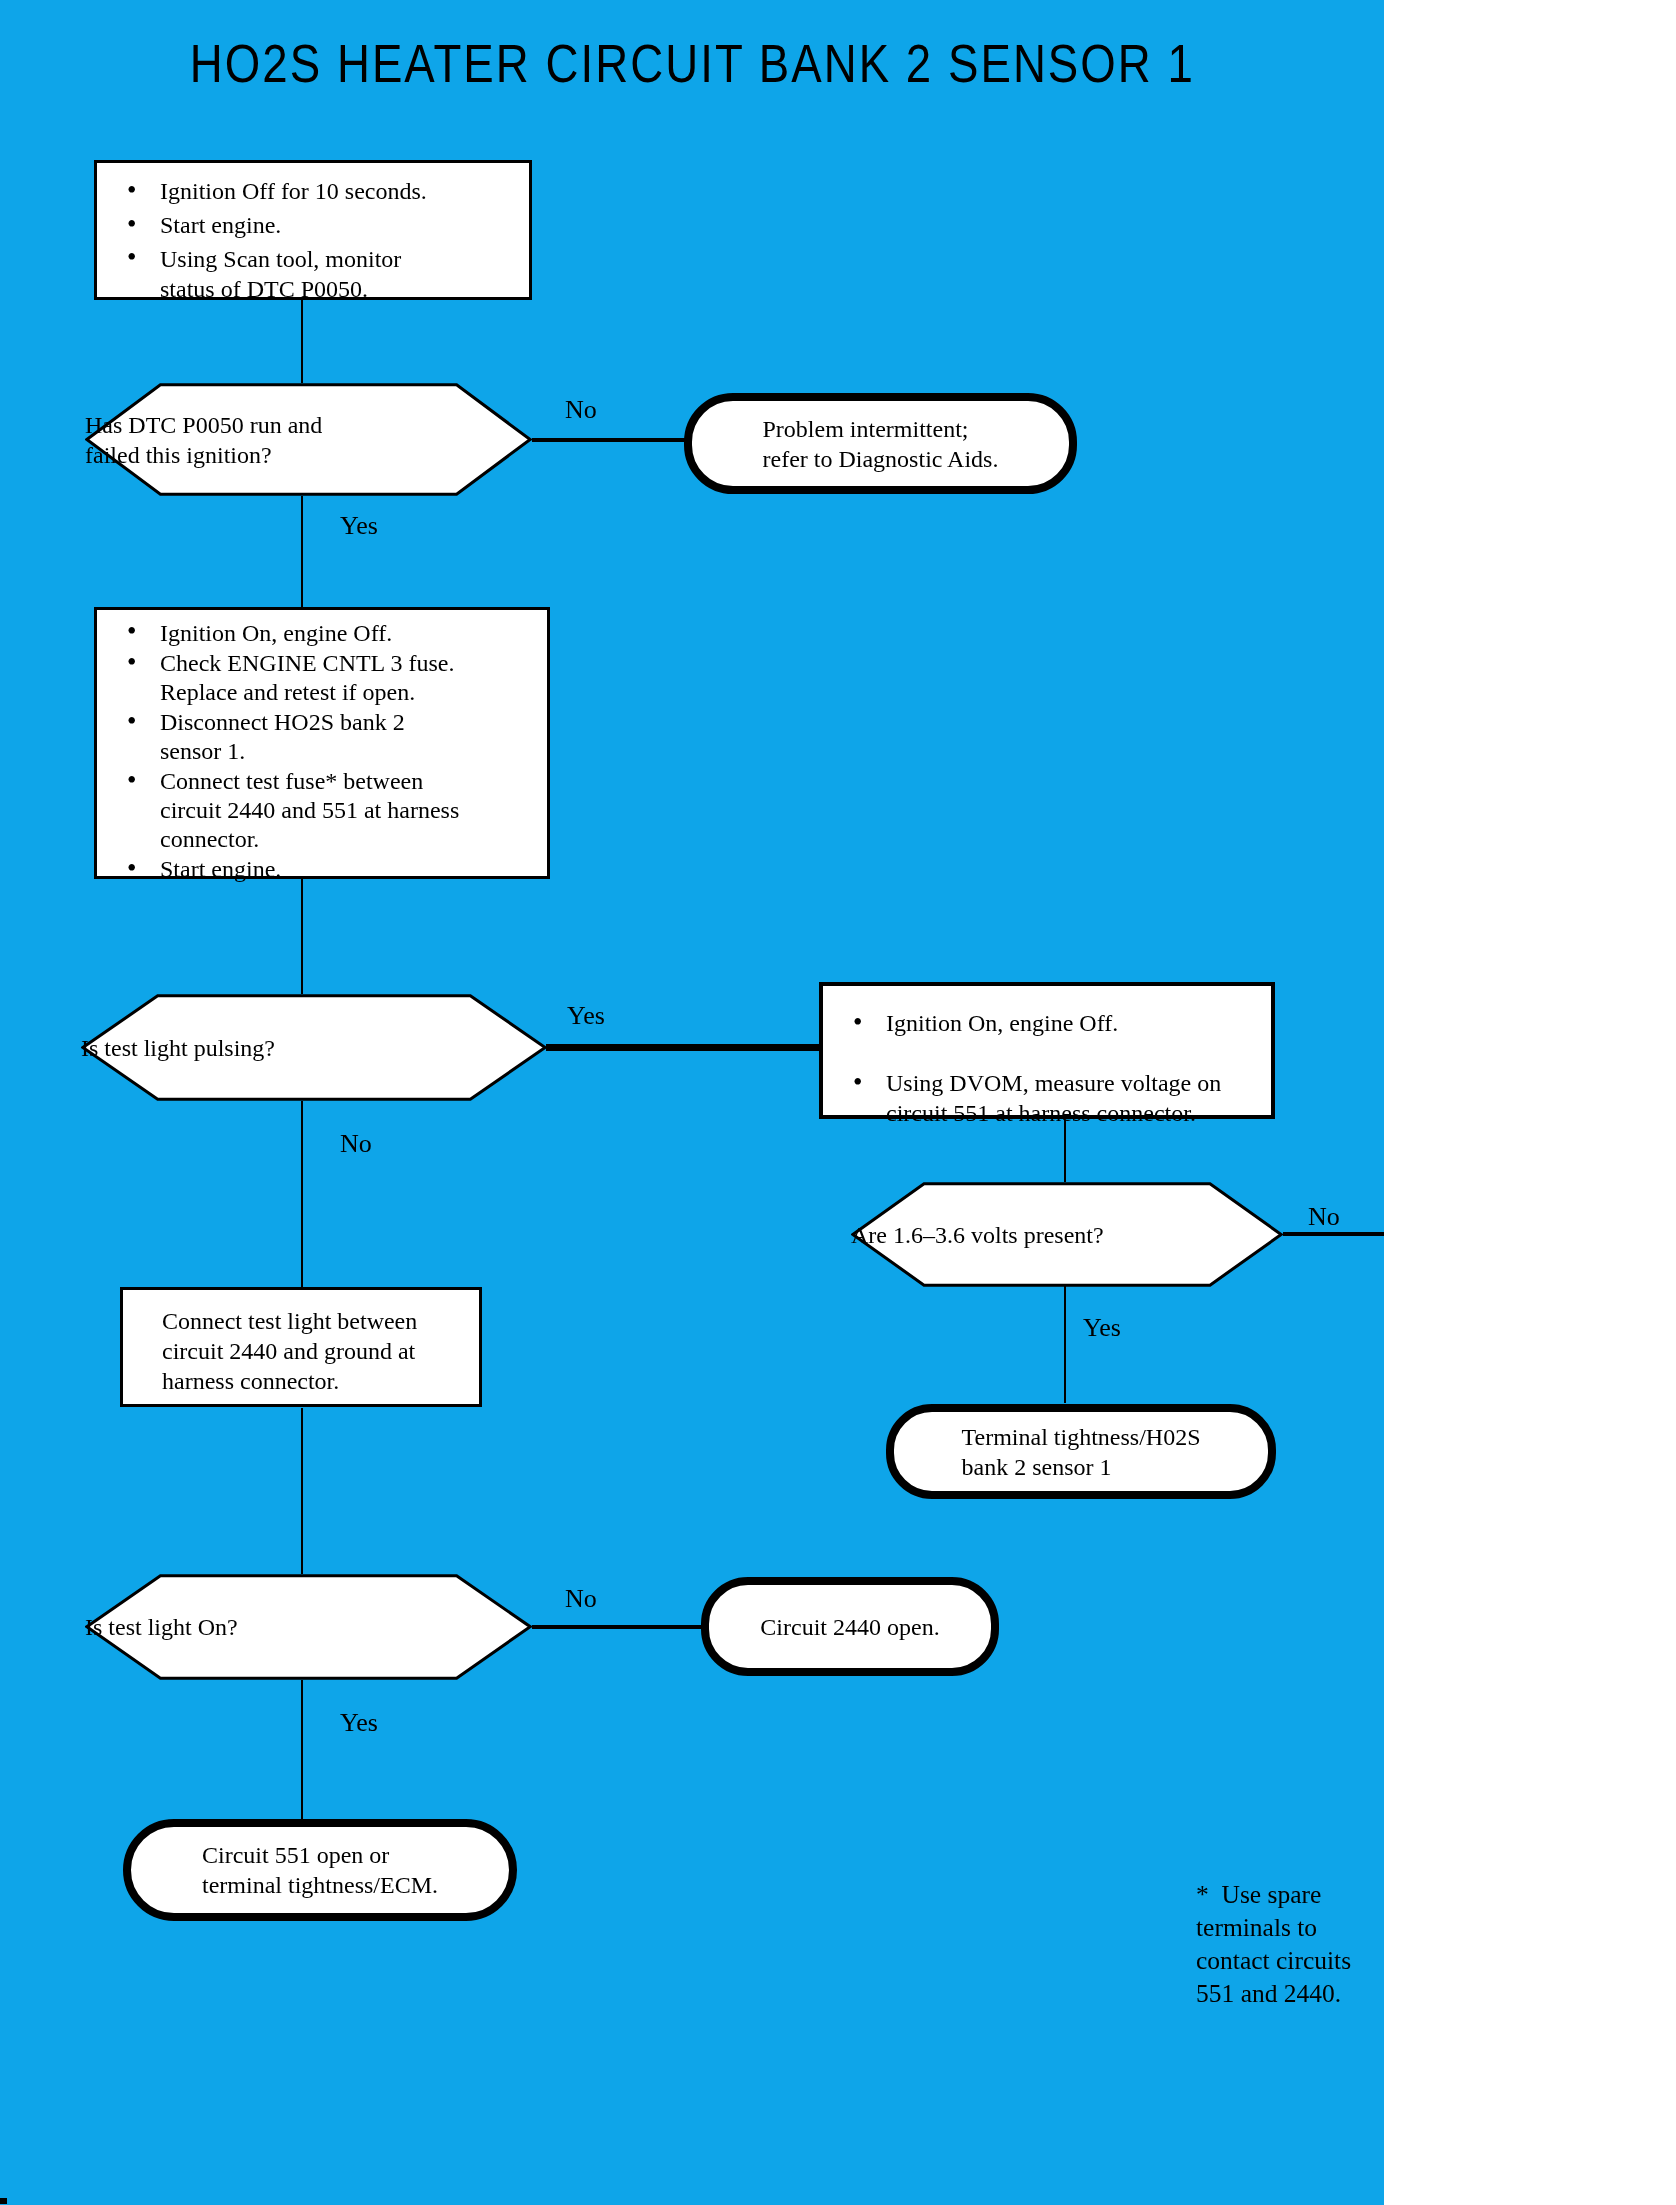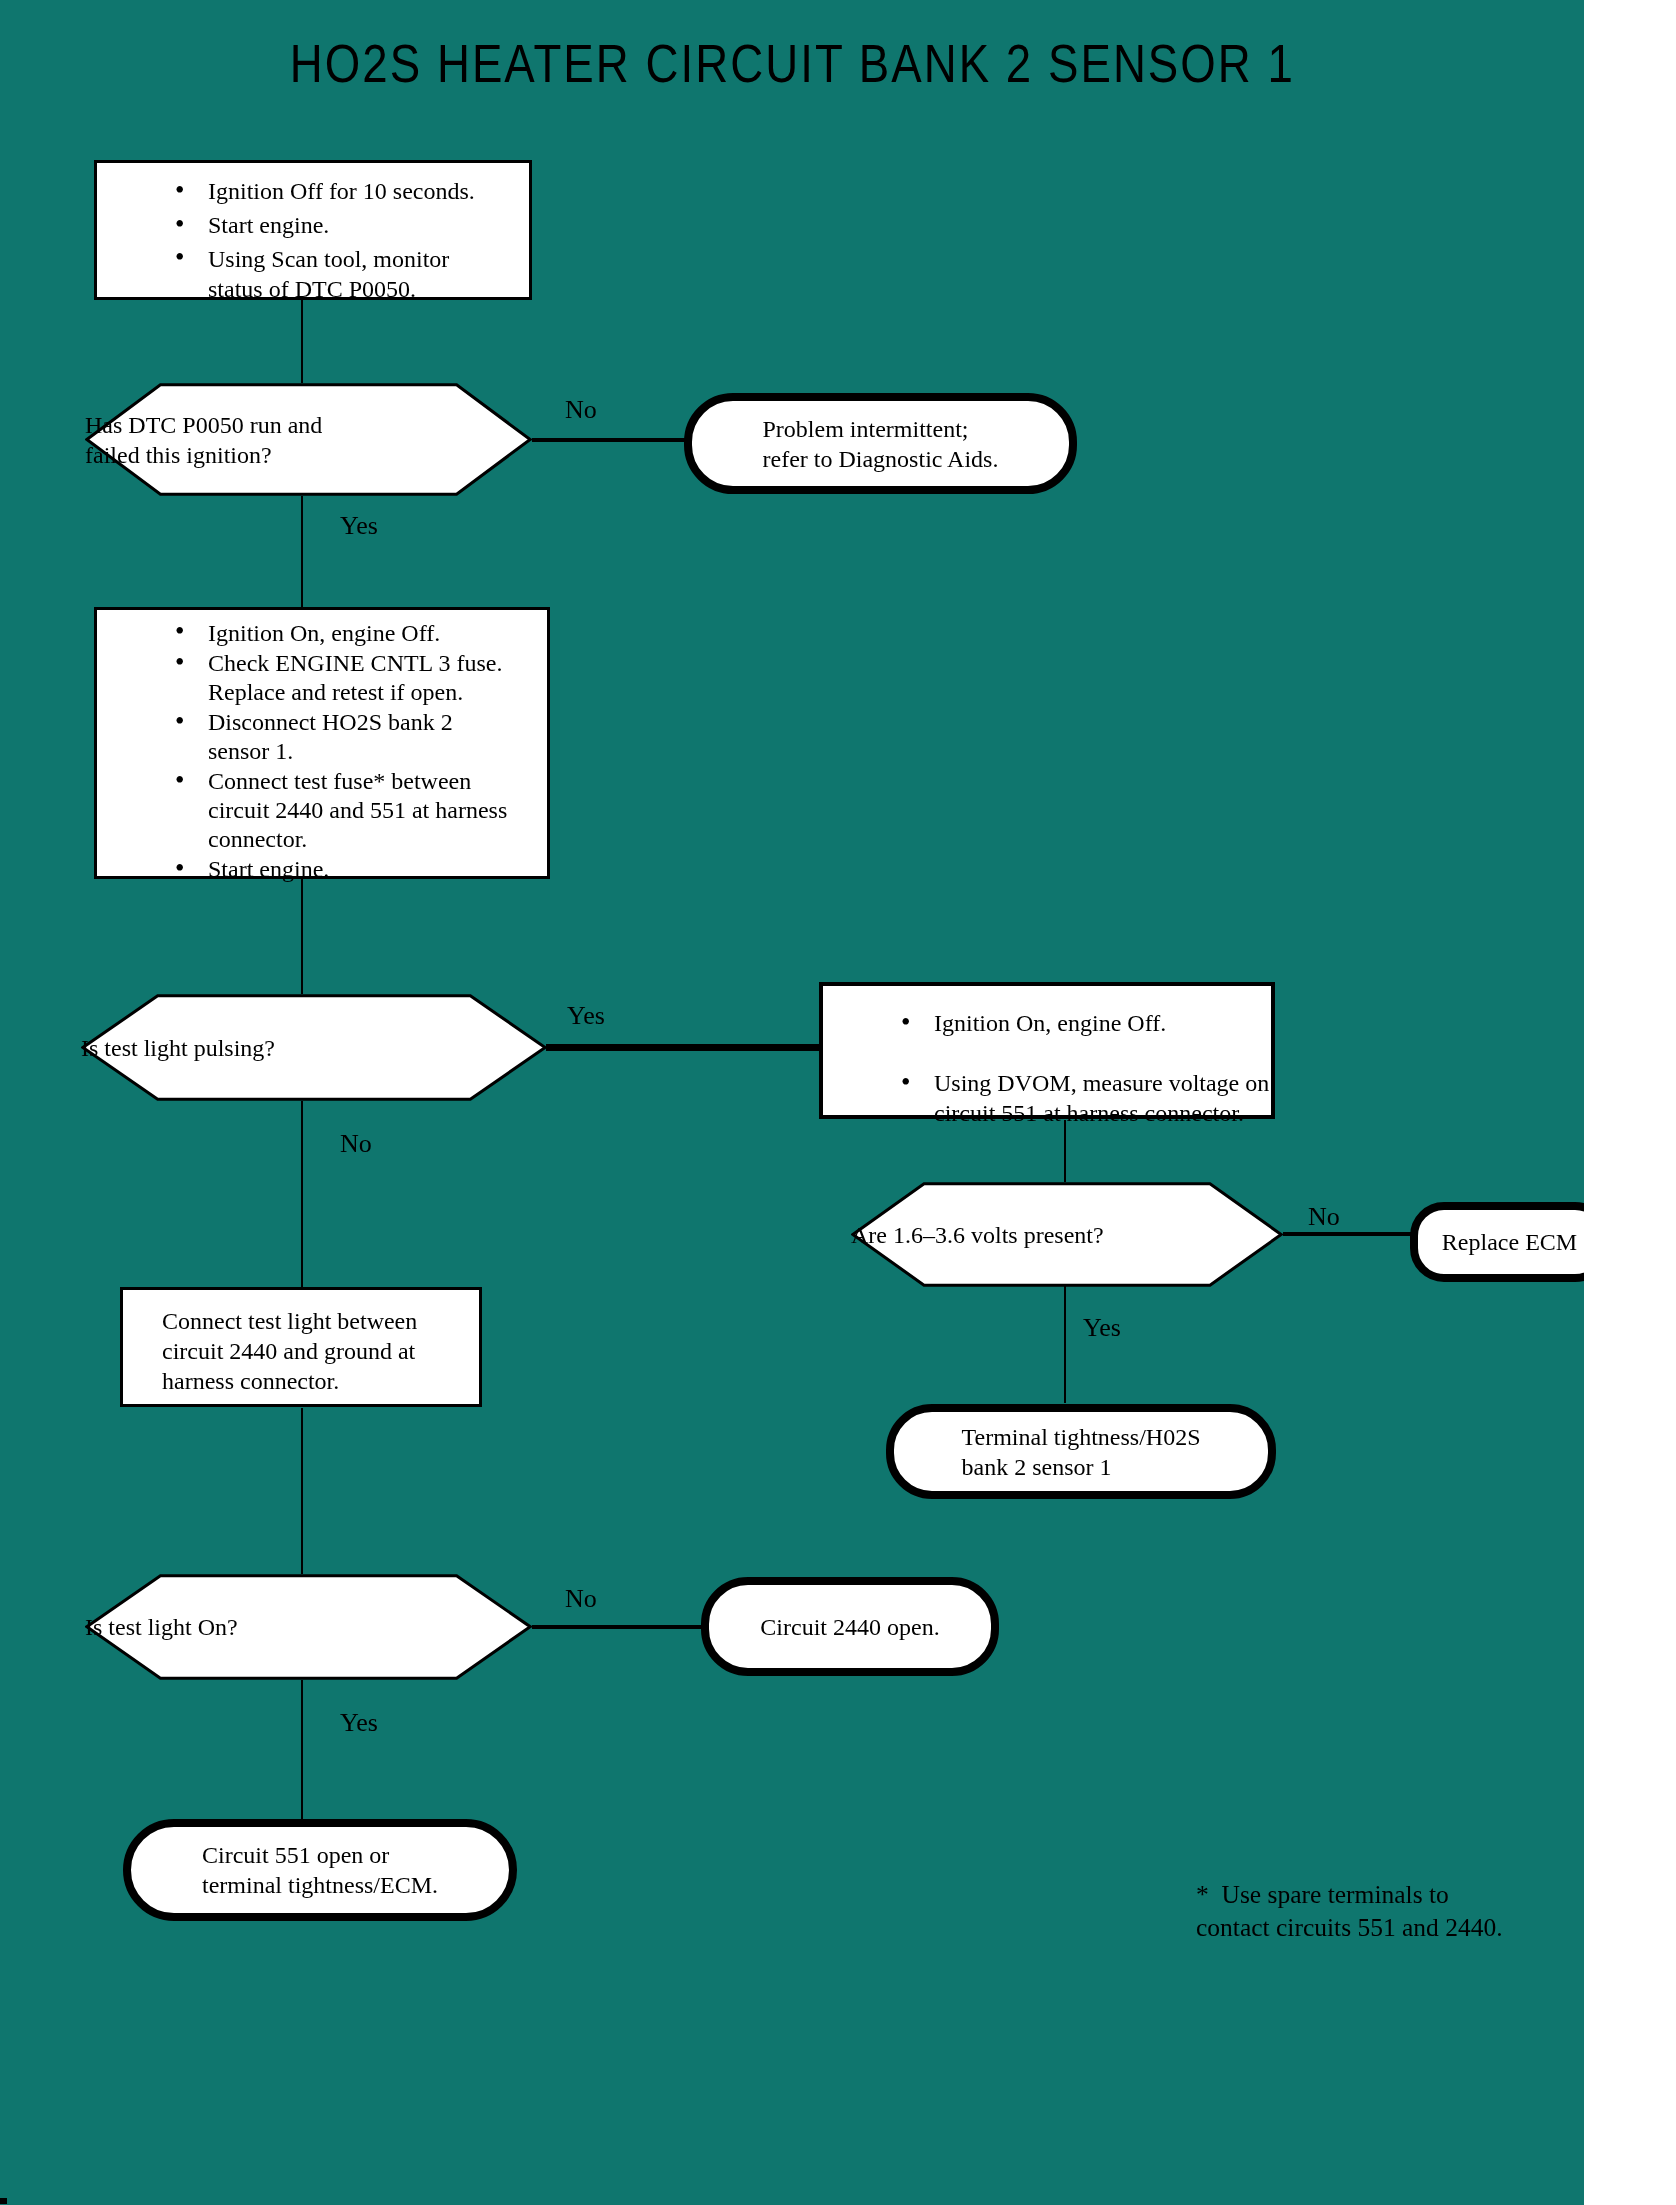--- a/index.html
+++ b/index.html
@@ -1,31 +1,31 @@
 <!DOCTYPE html>
 <html style="font-size:9.7px"><head>
 <meta charset="utf-8">
 <style>
   html,body { margin:0; padding:0; background:#fff; }
   .canvas {
-    position:relative; width:1584px; height:2205px; background:#0f766e;
+    position:relative; width:1384px; height:2205px; background:#0ea5e9;
     font-family:"Liberation Serif", serif; color:#000; overflow:hidden;
   }
   
   .title {
     position:absolute; top:33px; left:0; width:100%; text-align:center;
     font-family:"Liberation Sans", sans-serif; font-size:53px; font-weight:400;
     margin:0;
   }
   .title .cond { display:inline-block; transform:scaleX(0.86); transform-origin:50% 50%; letter-spacing:2.4px; white-space:nowrap; }
 
   
   .process {
     position:absolute; background:#fff; border:3px solid #000; box-sizing:border-box;
-    font-size:24px; line-height:30px;padding-left:48px;
+    font-size:24px; line-height:30px;
   }
   .process ul { list-style:none; margin:0; padding:0; }
   .process li { position:relative; padding-left:63px; margin-bottom:3.6px; }
   .process li::before { content:"\2022"; position:absolute; left:30px; top:-1.2px; font-size:27px; }
   .ln { display:block; }
 
   .n-step-scan      { left:94px;  top:160px;  width:438px; height:140px; padding-top:13.4px; }
   .n-step-testlight { left:94px;  top:607px;  width:456px; height:272px; padding-top:8.5px; line-height:29px; }
   .n-step-testlight li { margin-bottom:1.2px; }
   .n-step-dvom      { left:819px; top:982px; width:456px; height:137px; border-width:4.9px; padding-top:22px; }

